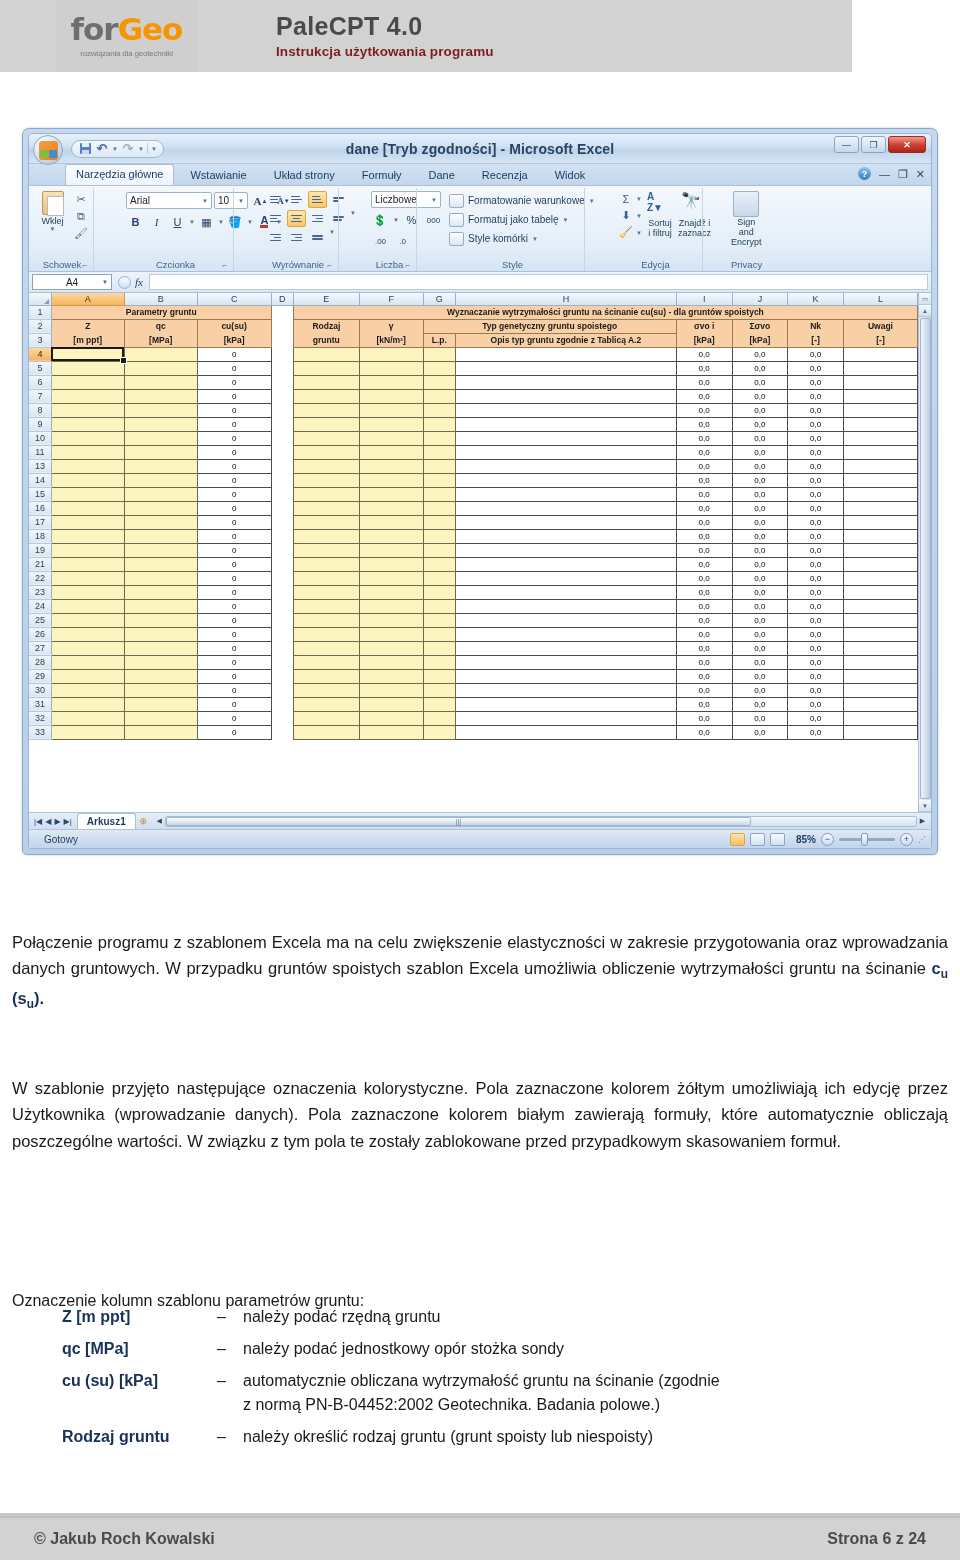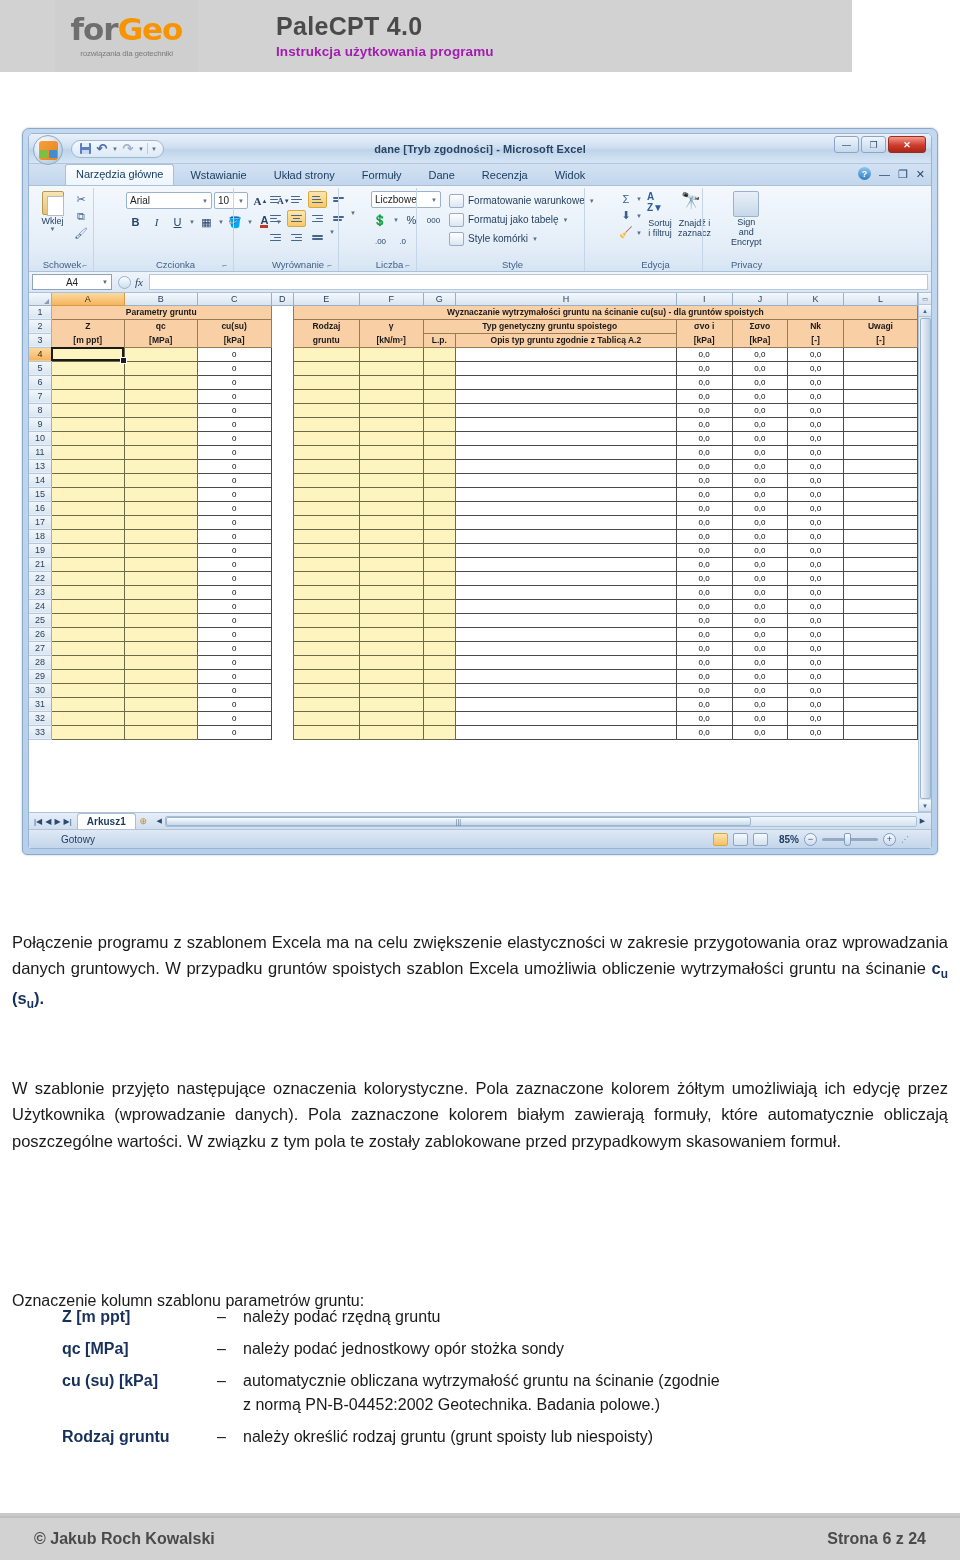--- a/index.html
+++ b/index.html
@@ -32,21 +32,21 @@
   .logo-sub{
     font-size:8px; color:#7a7a7a; margin-top:4px; letter-spacing:-0.2px;
     white-space:nowrap;
   }
   .header-titles{ margin-left:78px; }
   .doc-title{
     font-size:25px; font-weight:bold; color:#4a4a4a; line-height:1.05;
     letter-spacing:0.3px;
   }
   .doc-subtitle{
-    font-size:13.5px; font-weight:bold; color:#a21caf; margin-top:5px;
+    font-size:13.5px; font-weight:bold; color:#7f1d1d; margin-top:5px;
     letter-spacing:0.1px;
   }
 
   
   .excel-shot{
     position:absolute; left:22px; top:128px; width:916px; height:727px;
     background:linear-gradient(to bottom,#c4d9f0 0%, #b6cfea 100%);
     border:1px solid #8aa8c8;
     border-radius:7px 7px 5px 5px;
     padding:4px 5px 5px 5px;
@@ -101,21 +101,21 @@
     width:11px;height:11px;background:#5a7fc0;border-radius:1px;position:relative;
   }
   .ico-save:after{content:"";position:absolute;left:2px;top:0;width:7px;height:4px;background:#e8eef7;}
   .ico-save:before{content:"";position:absolute;left:2px;bottom:0;width:7px;height:4px;background:#ccd9ec;}
   .ico-undo,.ico-redo{ font-size:13px; color:#4a6fa8; line-height:1; font-weight:bold;}
   .ico-redo{ color:#9fb2c9; }
   .tiny-caret{font-size:6px;color:#5a7090;}
   .qat-sep{width:1px;height:11px;background:#b9cbe0;}
   .xl-title-text{
     position:absolute; left:0; right:0; text-align:center;
-    font-size:11px; color:#2a4464; font-weight:bold; letter-spacing:.1px;
+    font-size:14px; color:#2a4464; font-weight:bold; letter-spacing:.1px;
   }
   .win-btns{ position:absolute; right:5px; top:2px; display:flex; gap:2px; }
   .wb{
     width:25px;height:17px;border:1px solid #8ba5c2;border-radius:3px;
     background:linear-gradient(to bottom,#eef5fc,#c5d8ec);
     display:flex;align-items:center;justify-content:center;font-size:9px;color:#2c4464;
   }
   .wb.close{
     background:linear-gradient(to bottom,#f29a8e,#cf3c2b 55%,#a92618);
     color:#fff;border-color:#9d2a1b;width:38px;font-weight:bold;
@@ -301,21 +301,21 @@
   }
   .sheet-add{width:15px;height:13px;display:flex;align-items:center;justify-content:center;font-size:9px;color:#c88b2a;}
   .hscroll{flex:1;height:12px;margin:0 3px;display:flex;align-items:center;}
   .hs-track{flex:1;height:11px;background:linear-gradient(to bottom,#f2f7fc,#d4e1ef);border:1px solid #a8bfd6;border-radius:2px;position:relative;}
   .hs-thumb{position:absolute;left:0;top:0;bottom:0;width:78%;background:linear-gradient(to bottom,#fbfdff,#c6d8ea);border:1px solid #9cb4cd;border-radius:2px;display:flex;align-items:center;justify-content:center;font-size:7px;color:#5d7a9c;}
   .hs-arrow{width:11px;height:11px;display:flex;align-items:center;justify-content:center;font-size:7px;color:#2c4a6e;}
 
   .xl-status{
     height:19px; display:flex; align-items:center;
     background:linear-gradient(to bottom,#dfe9f6,#c3d5ea);
-    border-top:1px solid #b0c3d8; padding:0 22px; font-size:10px; color:#1b3a5e;
+    border-top:1px solid #b0c3d8; padding:0 5px; font-size:10px; color:#1b3a5e;
   }
   .st-ready{font-weight:normal;padding-left:10px;}
   .st-right{margin-left:auto;display:flex;align-items:center;gap:5px;}
   .view-ico{width:15px;height:13px;border:1px solid #8ba5c2;border-radius:2px;background:linear-gradient(to bottom,#f6fafe,#d2e0f0);}
   .view-ico.sel{background:linear-gradient(to bottom,#fde6b0,#f5bf63);border-color:#d9a93e;}
   .zoom-val{font-size:10px;font-weight:bold;color:#1b3a5e;min-width:26px;text-align:right;}
   .zoom-minus,.zoom-plus{
     width:13px;height:13px;border-radius:50%;border:1px solid #7f9dbd;
     background:linear-gradient(to bottom,#f6fafe,#cddcee);
     display:flex;align-items:center;justify-content:center;font-size:9px;color:#2d4f78;line-height:1;

